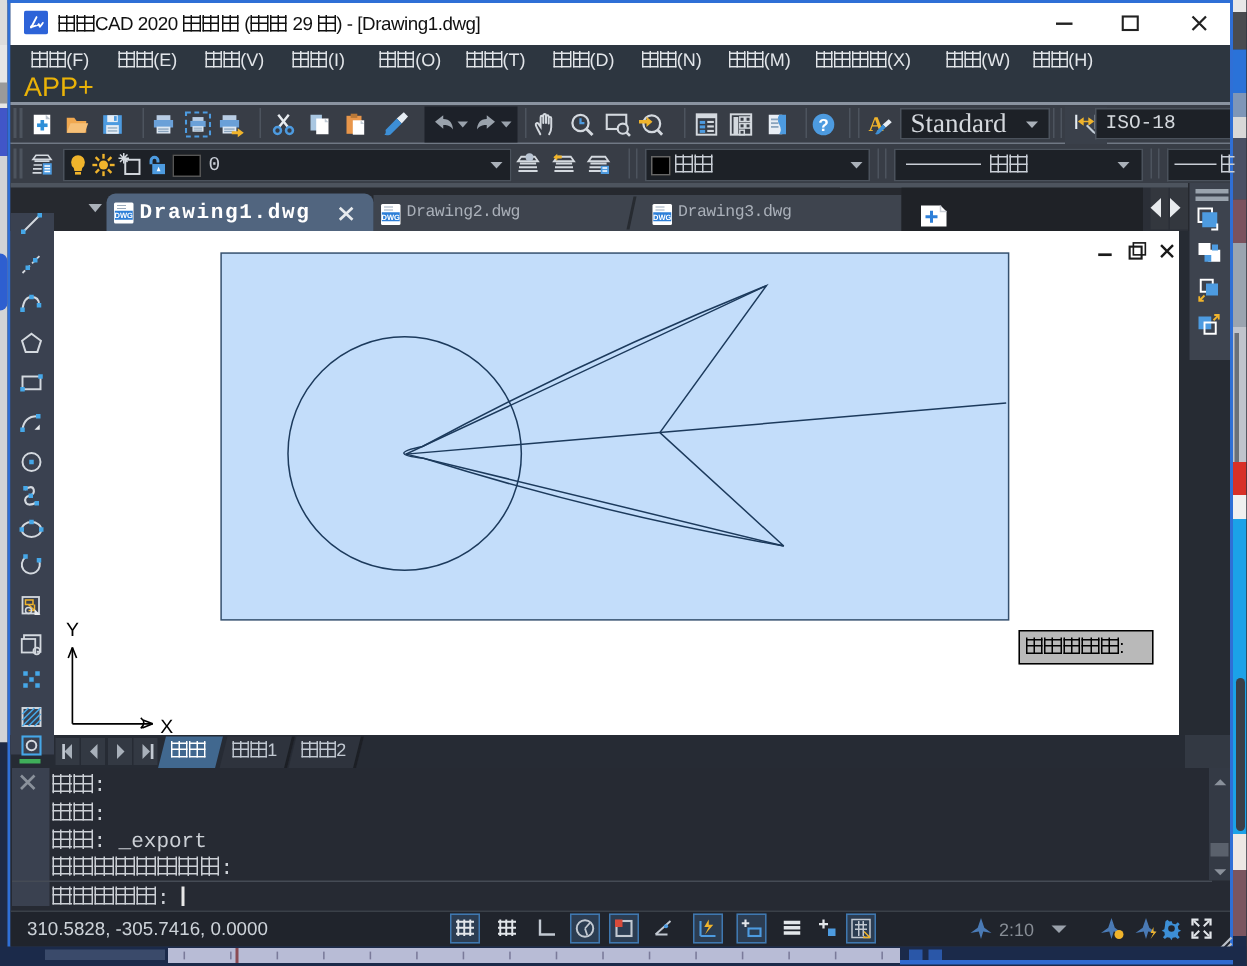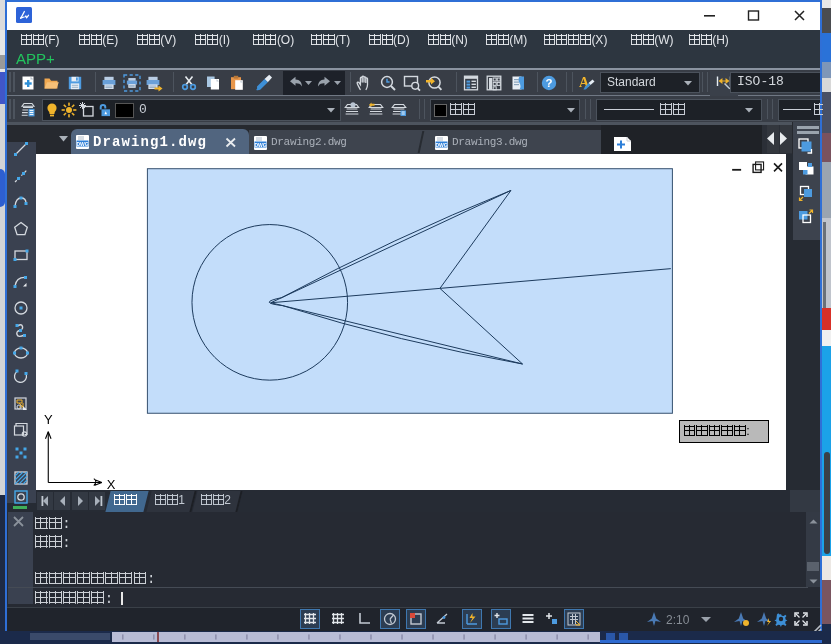--- a/index.html
+++ b/index.html
@@ -42,40 +42,41 @@
 <div style="position:absolute;left:824px;top:452px;width:6px;height:102px;background:#3a3f47;border-radius:3px"></div>
 <div style="position:absolute;left:823px;top:222px;width:3px;height:86px;background:#6a7078"></div>
 <div style="position:absolute;left:5px;top:0px;width:817px;height:2px;background:#2f6fd6"></div>
 <div style="position:absolute;left:5px;top:0px;width:2px;height:644px;background:#2f6fd6"></div>
 <div style="position:absolute;left:820px;top:0px;width:2px;height:631px;background:#2f6fd6"></div>
 <div style="position:absolute;left:7px;top:2px;width:813px;height:28px;background:#ffffff"></div>
 <svg style="position:absolute;left:16px;top:7px" width="16" height="16" viewBox="0 0 16 16">
       <rect width="16" height="16" rx="1.5" fill="#2d63d8"></rect>
       <path d="M5.5 11.5 Q4.5 12.5 4 11.5 Q3.6 10.6 5 9.5 L7.8 4.2 Q8.3 3.4 8.8 4 Q9.2 4.5 8.6 5.4 L6.2 10 Q8 9 8.6 9.8 L9.4 8.6 Q9.9 8 10.3 8.6 L10.8 9.6 L12.2 7.8 Q12.8 7.2 13.1 7.9 Q13.3 8.4 12.6 9.3 L11 11.3 Q10.5 11.9 10.1 11.2 L9.5 10.1 Z" fill="#fff"></path>
     </svg>
+<div style="position:absolute;left:38px;top:8px;width:640px;height:16px;color:#111;font-size:12.5px;line-height:16px;letter-spacing:-.3px;white-space:nowrap"><i class="g"></i><i class="g"></i>CAD 2020 <i class="g"></i><i class="g"></i><i class="g"></i> (<i class="g"></i><i class="g"></i> 29 <i class="g"></i>) - [Drawing1.dwg]</div>
 <svg style="position:absolute;left:700px;top:8px" width="110" height="16" viewBox="0 0 110 16">
       <rect x="4" y="7" width="11" height="1.6" fill="#222"></rect>
       <rect x="48.5" y="3" width="10" height="9" fill="none" stroke="#222" stroke-width="1.4"></rect>
       <path d="M95 3 L104 12 M104 3 L95 12" stroke="#222" stroke-width="1.5"></path>
     </svg>
 <div style="position:absolute;left:7px;top:30px;width:813px;height:20px;background:#2d3640"></div>
 <div style="position:absolute;left:20px;top:33px;width:80px;height:15px;color:#e2e5e9;font-size:12px;line-height:15px;white-space:nowrap"><i class="g"></i><i class="g"></i>(F)</div>
 <div style="position:absolute;left:78px;top:33px;width:80px;height:15px;color:#e2e5e9;font-size:12px;line-height:15px;white-space:nowrap"><i class="g"></i><i class="g"></i>(E)</div>
 <div style="position:absolute;left:136px;top:33px;width:80px;height:15px;color:#e2e5e9;font-size:12px;line-height:15px;white-space:nowrap"><i class="g"></i><i class="g"></i>(V)</div>
 <div style="position:absolute;left:194.5px;top:33px;width:80px;height:15px;color:#e2e5e9;font-size:12px;line-height:15px;white-space:nowrap"><i class="g"></i><i class="g"></i>(I)</div>
 <div style="position:absolute;left:252.7px;top:33px;width:80px;height:15px;color:#e2e5e9;font-size:12px;line-height:15px;white-space:nowrap"><i class="g"></i><i class="g"></i>(O)</div>
 <div style="position:absolute;left:310.8px;top:33px;width:80px;height:15px;color:#e2e5e9;font-size:12px;line-height:15px;white-space:nowrap"><i class="g"></i><i class="g"></i>(T)</div>
 <div style="position:absolute;left:368.9px;top:33px;width:80px;height:15px;color:#e2e5e9;font-size:12px;line-height:15px;white-space:nowrap"><i class="g"></i><i class="g"></i>(D)</div>
 <div style="position:absolute;left:427px;top:33px;width:80px;height:15px;color:#e2e5e9;font-size:12px;line-height:15px;white-space:nowrap"><i class="g"></i><i class="g"></i>(N)</div>
 <div style="position:absolute;left:485px;top:33px;width:80px;height:15px;color:#e2e5e9;font-size:12px;line-height:15px;white-space:nowrap"><i class="g"></i><i class="g"></i>(M)</div>
 <div style="position:absolute;left:543px;top:33px;width:80px;height:15px;color:#e2e5e9;font-size:12px;line-height:15px;white-space:nowrap"><i class="g"></i><i class="g"></i><i class="g"></i><i class="g"></i>(X)</div>
 <div style="position:absolute;left:630px;top:33px;width:80px;height:15px;color:#e2e5e9;font-size:12px;line-height:15px;white-space:nowrap"><i class="g"></i><i class="g"></i>(W)</div>
 <div style="position:absolute;left:688px;top:33px;width:80px;height:15px;color:#e2e5e9;font-size:12px;line-height:15px;white-space:nowrap"><i class="g"></i><i class="g"></i>(H)</div>
 <div style="position:absolute;left:7px;top:50px;width:813px;height:18px;background:#2d3640"></div>
-<div style="position:absolute;left:16px;top:51px;width:60px;height:15px;color:#22c55e;font-size:15px;line-height:15px">APP+</div>
+<div style="position:absolute;left:16px;top:51px;width:60px;height:15px;color:#eab308;font-size:18px;line-height:15px">APP+</div>
 <div style="position:absolute;left:7px;top:68px;width:813px;height:1.5px;background:#8a93a0"></div>
 <div style="position:absolute;left:7px;top:69.5px;width:813px;height:25.5px;background:#383d46"></div>
 <div style="position:absolute;left:7px;top:95px;width:813px;height:1px;background:#707884"></div>
 <div style="position:absolute;left:7px;top:96px;width:813px;height:26px;background:#383d46"></div>
 <div style="position:absolute;left:9px;top:72px;width:2px;height:20px;background:#4d545e"></div>
 <div style="position:absolute;left:13px;top:72px;width:2px;height:20px;background:#4d545e"></div>
 <div style="position:absolute;left:9px;top:99px;width:2px;height:20px;background:#4d545e"></div>
 <div style="position:absolute;left:13px;top:99px;width:2px;height:20px;background:#4d545e"></div>
 <div style="position:absolute;left:95px;top:72px;width:1.4px;height:20px;background:#4d545e"></div>
 <div style="position:absolute;left:173px;top:72px;width:1.4px;height:20px;background:#4d545e"></div>
@@ -211,21 +212,21 @@
 <svg style="position:absolute;left:540.0px;top:74.0px" width="18" height="18" viewBox="0 0 18 18">
       <circle cx="9" cy="9" r="7.2" fill="#4d9be0"></circle>
       <text x="9" y="13.2" text-anchor="middle" font-family="Liberation Sans" font-weight="bold" font-size="11.5" fill="#fff">?</text>
     </svg>
 <svg style="position:absolute;left:578.0px;top:74.0px" width="18" height="18" viewBox="0 0 18 18">
       <text x="1" y="13" font-family="Liberation Serif" font-weight="bold" font-size="14" fill="#f0b42c">A</text>
       <path d="M10.5 9 L14.5 5.5 L16.5 7.5 L12.5 11z" fill="#e6edf4"></path>
       <path d="M6.5 13.5 L10.5 9 L12.5 11 L8 15.2 q-1.8.8-2.6 0 q.9-.7 1.1-1.7z" fill="#3d8fd6"></path>
     </svg>
 <div style="position:absolute;left:600px;top:71.5px;width:100px;height:21px;background:#1d2127;border:1px solid #4b525c;box-sizing:border-box"></div>
-<div style="position:absolute;left:607px;top:75px;width:70px;height:14px;color:#d4d8dd;font-size:12px;line-height:14px;font-family:Liberation Sans, sans-serif">Standard</div>
+<div style="position:absolute;left:607px;top:75px;width:70px;height:14px;color:#d4d8dd;font-size:18px;line-height:14px;font-family:Liberation Serif, serif">Standard</div>
 <svg style="position:absolute;left:683px;top:80px" width="10" height="6" viewBox="0 0 10 6">
       <path d="M1 1 h8 l-4 4.4z" fill="#aab1b9"></path>
     </svg>
 <div style="position:absolute;left:710px;top:70.5px;width:28px;height:25px;background:#3a404a"></div>
 <svg style="position:absolute;left:715.0px;top:74.0px" width="18" height="18" viewBox="0 0 18 18">
       <path d="M2.5 2.5 V12 M15.5 2.5 V12" stroke="#e6edf4" stroke-width="1.4"></path>
       <path d="M4.5 7 h9 M4.5 7 l2.4-1.8 v3.6z M13.5 7 l-2.4-1.8 v3.6z" stroke="#f0b42c" stroke-width="1.1" fill="#f0b42c"></path>
       <path d="M9 10 L13.5 14.5 L15.8 15.8 L14.5 13.5 L10 9z" fill="#c2ccd6"></path>
     </svg>
 <div style="position:absolute;left:730px;top:71.5px;width:90px;height:21px;background:#1d2127;border:1px solid #4b525c;border-right:none;box-sizing:border-box"></div>
@@ -505,32 +506,34 @@
 <div style="position:absolute;left:195px;top:491px;width:43px;height:21px;background:#2e333d;transform:skewX(-14deg);border-right:2px solid #1c1f25"></div>
 <div style="position:absolute;left:200px;top:493px;width:40px;height:15px;color:#c2c9d2;font-size:12px;line-height:15px"><i class="g"></i><i class="g"></i>2</div>
 <div style="position:absolute;left:790px;top:490px;width:30px;height:22px;background:#333943"></div>
 <div style="position:absolute;left:7px;top:512px;width:813px;height:95px;background:#262a33"></div>
 <div style="position:absolute;left:8px;top:512px;width:25px;height:92px;background:#3a4150"></div>
 <svg style="position:absolute;left:12px;top:515px" width="14" height="14" viewBox="0 0 14 14">
       <path d="M2 2 L11 11 M11 2 L2 11" stroke="#8a919b" stroke-width="1.8"></path>
     </svg>
 <div style="position:absolute;left:34px;top:516px;width:700px;height:16px;color:#ccd0d6;font-size:14px;line-height:16px;font-family:'Liberation Mono',monospace;white-space:pre"><i class="g"></i><i class="g"></i>:</div>
 <div style="position:absolute;left:34px;top:534.5px;width:700px;height:16px;color:#ccd0d6;font-size:14px;line-height:16px;font-family:'Liberation Mono',monospace;white-space:pre"><i class="g"></i><i class="g"></i>:</div>
+<div style="position:absolute;left:34px;top:553px;width:700px;height:16px;color:#ccd0d6;font-size:14px;line-height:16px;font-family:'Liberation Mono',monospace;white-space:pre"><i class="g"></i><i class="g"></i>: _export</div>
 <div style="position:absolute;left:34px;top:571px;width:700px;height:16px;color:#ccd0d6;font-size:14px;line-height:16px;font-family:'Liberation Mono',monospace;white-space:pre"><i class="g"></i><i class="g"></i><i class="g"></i><i class="g"></i><i class="g"></i><i class="g"></i><i class="g"></i><i class="g"></i>:</div>
 <div style="position:absolute;left:8px;top:587px;width:800px;height:1px;background:#454b55"></div>
 <div style="position:absolute;left:34px;top:590.5px;width:700px;height:16px;color:#ccd0d6;font-size:14px;line-height:16px;font-family:'Liberation Mono',monospace;white-space:pre"><i class="g"></i><i class="g"></i><i class="g"></i><i class="g"></i><i class="g"></i>: <span style="display:inline-block;width:2px;height:13px;background:#e8e8e8;vertical-align:-2px"></span></div>
 <div style="position:absolute;left:806px;top:512px;width:14px;height:75px;background:#343a45"></div>
 <svg style="position:absolute;left:808px;top:517px" width="11" height="9" viewBox="0 0 11 9">
       <path d="M1.5 6.5 L5.5 2.5 L9.5 6.5z" fill="#8a919b"></path>
     </svg>
 <div style="position:absolute;left:807px;top:562px;width:12px;height:9px;background:#5a616c"></div>
 <svg style="position:absolute;left:808px;top:577px" width="11" height="9" viewBox="0 0 11 9">
       <path d="M1.5 2.5 L5.5 6.5 L9.5 2.5z" fill="#8a919b"></path>
     </svg>
 <div style="position:absolute;left:7px;top:607px;width:813px;height:24px;background:#20242c;border-top:1px solid #3a4048;box-sizing:border-box"></div>
+<div style="position:absolute;left:18px;top:612px;width:260px;height:15px;color:#ccd2d8;font-size:12.5px;line-height:15px;white-space:nowrap">310.5828, -305.7416, 0.0000</div>
 <div style="position:absolute;left:300px;top:609px;width:20px;height:20px;background:#2c3d52;border:1px solid #3f78b0;box-sizing:border-box"></div>
 <svg style="position:absolute;left:300px;top:609px" width="20" height="20" viewBox="0 0 20 20">
       <path d="M4 5.5 h12 M4 9.5 h12 M4 13.5 h12 M5.5 4 v11 M9.5 4 v11 M13.5 4 v11" stroke="#e2e6ea" stroke-width="1.3"></path>
     </svg>
 <svg style="position:absolute;left:328px;top:609px" width="20" height="20" viewBox="0 0 20 20">
       <path d="M4 5.5 h12 M4 9.5 h12 M4 13.5 h12 M5.5 4 v11 M9.5 4 v11 M13.5 4 v11" stroke="#e2e6ea" stroke-width="1.3"></path>
     </svg>
 <svg style="position:absolute;left:354px;top:609px" width="20" height="20" viewBox="0 0 20 20">
       <path d="M6 4 V14 H16" stroke="#c2c9d2" stroke-width="1.6" fill="none"></path>
     </svg>

